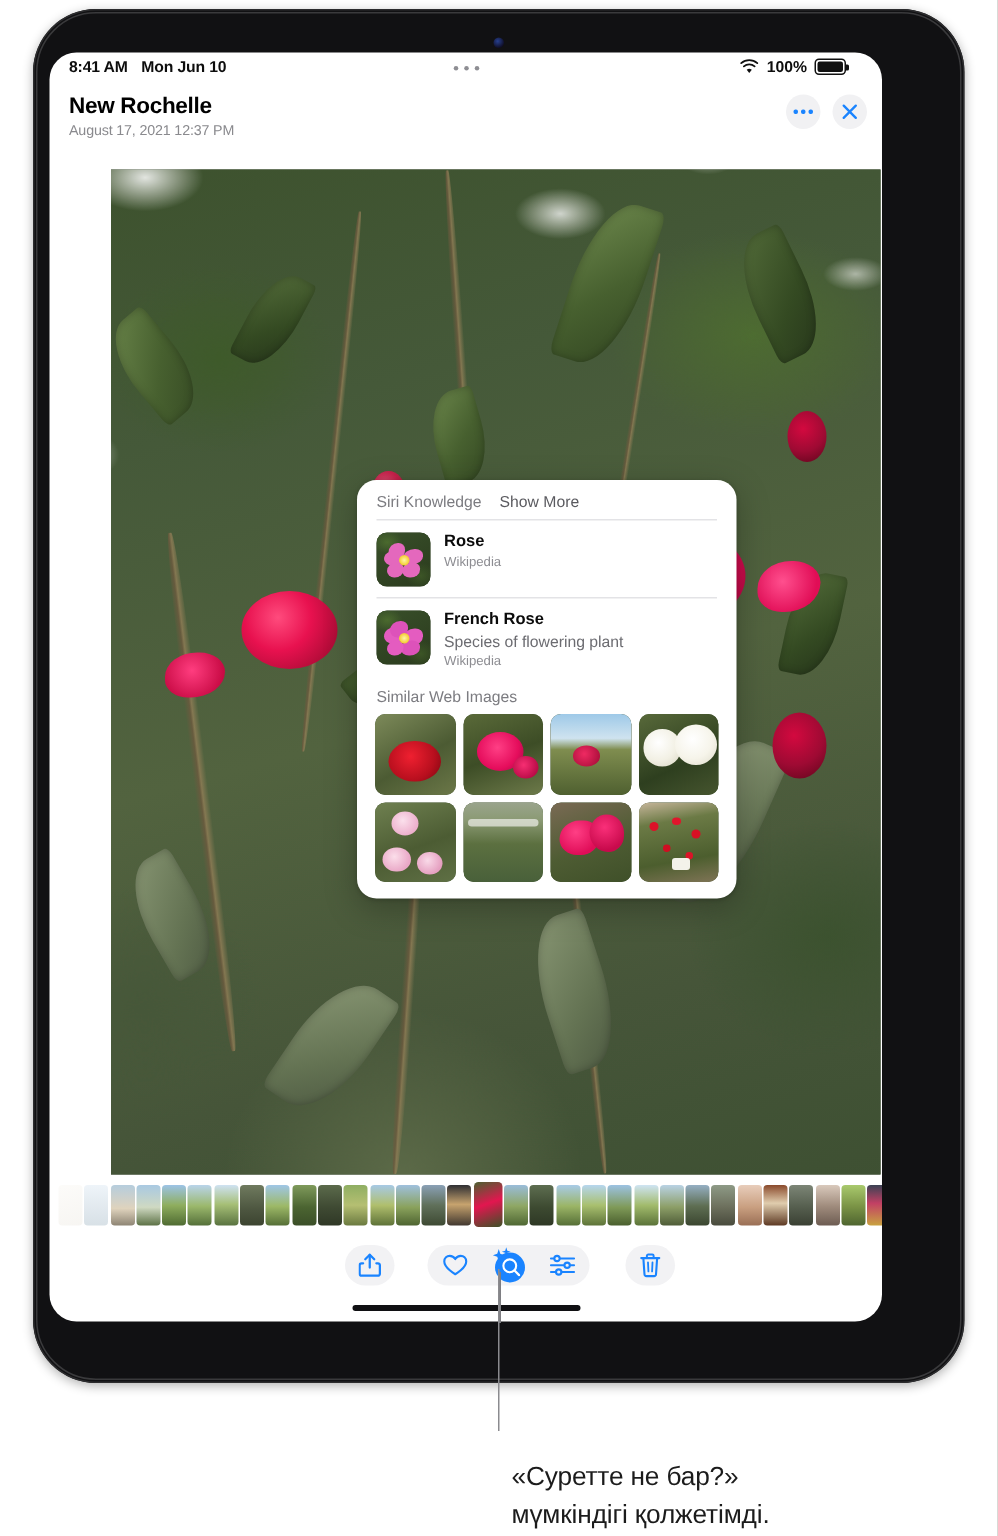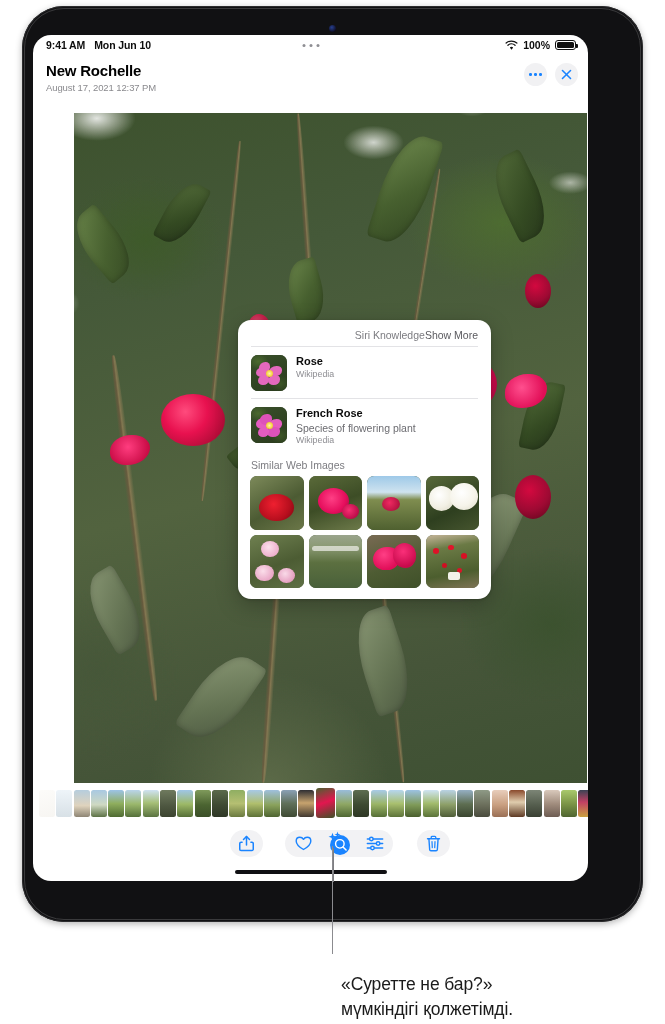--- a/index.html
+++ b/index.html
@@ -36,21 +36,21 @@
 
   
   .statusbar {
     position: absolute; left: 0; top: 0; width: 100%; height: 22px;
     display: flex; align-items: center;
   }
   .sb-left { position:absolute; left: 13px; top: 4px; display:flex; gap:9px; align-items:center; }
   .sb-time, .sb-date { font-size: 10.5px; font-weight: bold; color:#0d0d0d; letter-spacing:-0.1px; }
   .sb-center { position:absolute; left:50%; top:9px; transform:translateX(-50%); display:flex; gap:4px; }
   .sb-center i { width:3px; height:3px; border-radius:50%; background:#8e8e93; display:block; }
-  .sb-right { position:absolute; right: 12px; top: 4px; display:flex; gap:5px; align-items:center; }
+  .sb-right { position:absolute; right: 24px; top: 4px; display:flex; gap:5px; align-items:flex-start; }
   .sb-pct { font-size:10.5px; font-weight:bold; color:#0d0d0d; }
   .wifi-ico { width:13px; height:11px; display:block; }
   .batt {
     width: 21px; height: 10.5px; border:1.2px solid #101010; border-radius:3px;
     position:relative; display:block;
   }
   .batt::before{ content:""; position:absolute; left:1px; top:1px; bottom:1px; right:1px; background:#101010; border-radius:1.5px;}
   .batt::after{ content:""; position:absolute; right:-3.2px; top:3px; width:1.8px; height:4px; background:#101010; border-radius:0 1px 1px 0;}
 
   
@@ -114,22 +114,23 @@
 
   
   .results-card {
     position:absolute; left:205px; top:285px; width:253px;
     background:#ffffff; border-radius:13px;
     box-shadow: 0 6px 22px rgba(0,0,0,0.26), 0 1px 3px rgba(0,0,0,0.18);
     padding: 9px 0 9px 0; overflow:hidden;
   }
   .rc-title { text-align:center; font-size:11.5px; font-weight:bold; color:#0b0b0b; padding: 1px 0 9px; }
   .rc-sectionrow {
-    display:flex; justify-content:flex-end; align-items:baseline;
+    display:flex; justify-content:flex-start; align-items:baseline;
     padding: 0 13px 5px 13px;
+    gap: 12px;
   }
   .rc-sec-label { font-size:10.5px; color:#7c7c81; }
   .rc-showmore { font-size:10.5px; color:#5a5a5f; cursor:pointer; }
   .rc-divider { height:1px; background:#e3e3e6; margin:0 13px; }
   .rc-item { display:flex; gap:9px; padding:8px 13px 7px 13px; align-items:flex-start; cursor:pointer;}
   .rc-thumb {
     width:36px; height:36px; border-radius:7px; flex:0 0 36px; overflow:hidden;
     background:#2f3f22; position:relative;
   }
   .rc-thumb .tleaf { position:absolute; inset:0;
@@ -215,21 +216,21 @@
 <div id="stage">
 
   <div class="device-frame">
     <div class="camera-dot"></div>
   </div>
 
   <div class="screen">
 
     <div class="statusbar">
       <div class="sb-left">
-        <span class="sb-time">9:41 AM</span>
+        <span class="sb-time">8:41 AM</span>
         <span class="sb-date">Mon Jun 10</span>
       </div>
       <div class="sb-center">
         <i></i>
           <i></i>
           <i></i>
       </div>
       <div class="sb-right">
         <svg class="wifi-ico" viewBox="0 0 16 13">
           <path d="M8 11.6 L5.9 8.9 a3.4 3.4 0 0 1 4.2 0 Z" fill="#101010"></path>

